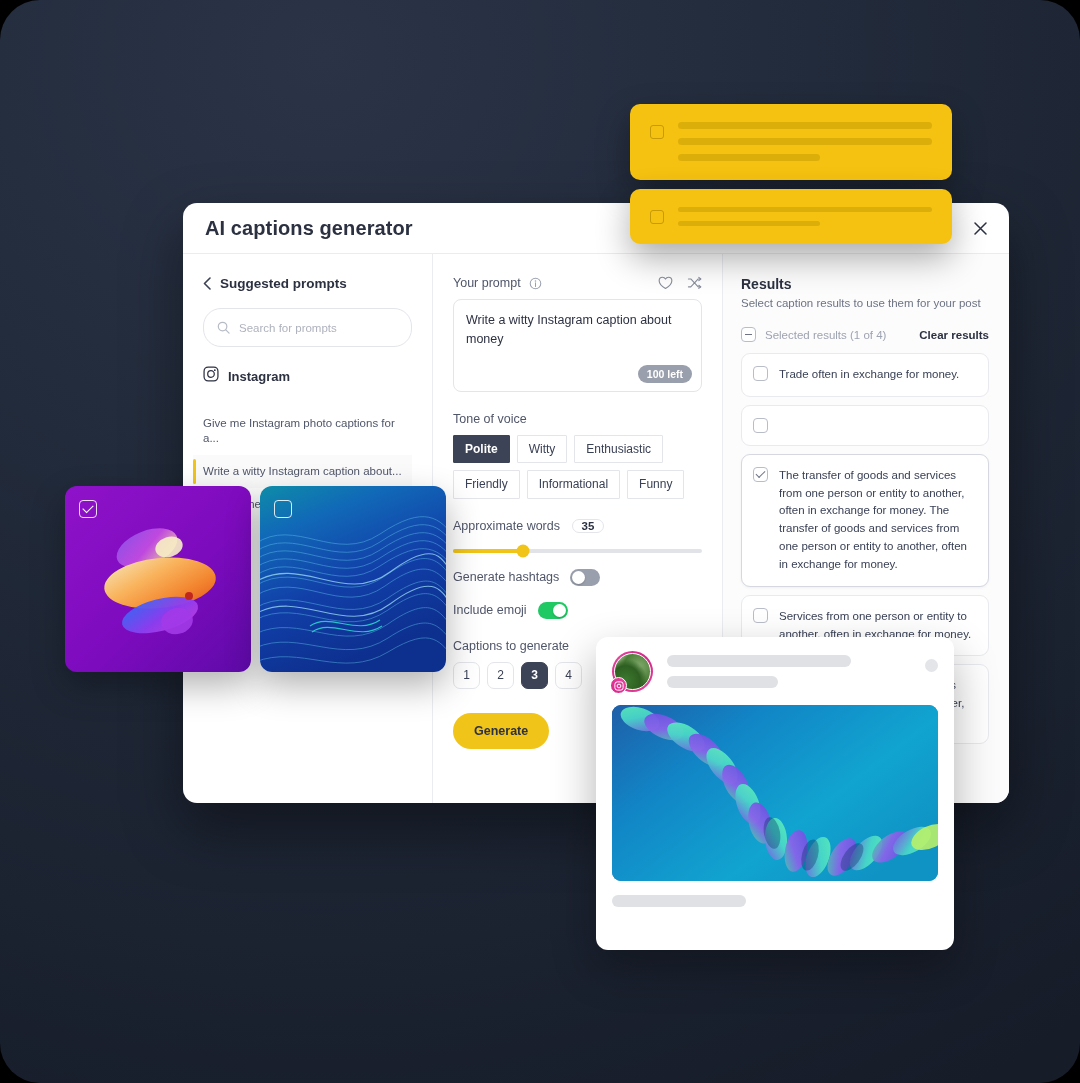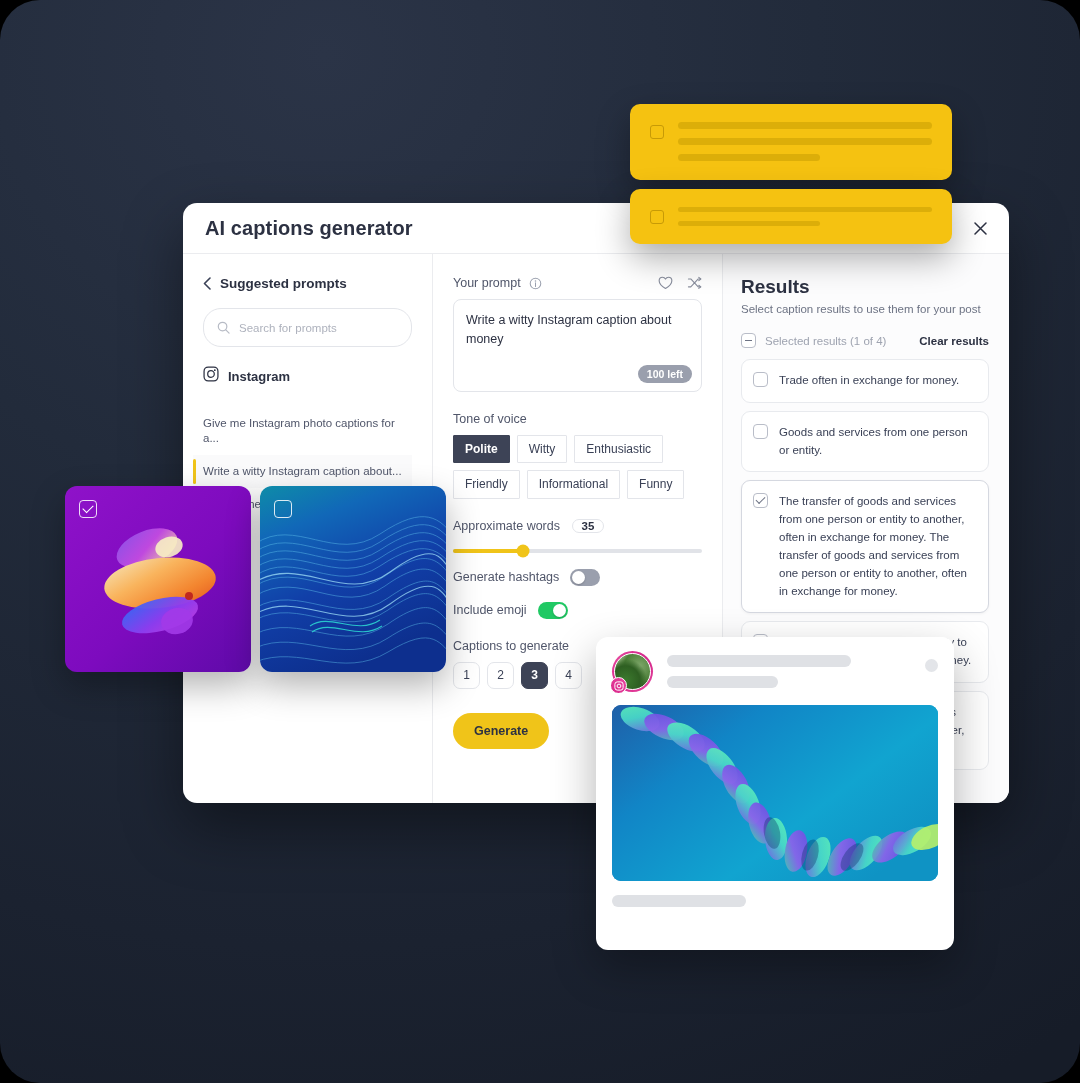--- a/index.html
+++ b/index.html
@@ -204,21 +204,21 @@
   }
 
   
   .col-right {
     width: 286px;
     padding: 22px 20px 0 18px;
     background: #fcfcfd;
     position: relative;
     overflow: hidden;
   }
-  .res-title { font-size: 19px; font-weight: bold; color: #2c3142; }
+  .res-title { font-size: 14px; font-weight: bold; color: #2c3142; }
   .res-sub { font-size: 11.5px; color: #6d7policy; }
   .res-sub { font-size: 11.5px; color: #6d7384; margin-top: 5px; }
   .res-bar {
     display: flex; align-items: center;
     margin-top: 18px; margin-bottom: 11px;
   }
   .cb {
     width: 15px; height: 15px; border: 1.4px solid #b9bdc8;
     border-radius: 4px; flex: none; background: #fff;
     display: flex; align-items: center; justify-content: center;
@@ -496,21 +496,20 @@
           <span class="clear-res">Clear results</span>
         </div>
 
         <div>
           <div class="res-card">
             <span class="cb"></span>
             <span class="res-text">Trade often in exchange for money.</span>
           </div>
           <div class="res-card">
             <span class="cb"></span>
-            <span class="res-text">Goods and services from one person or entity.</span>
           </div>
           <div class="res-card sel">
             <span class="cb checked"></span>
             <span class="res-text">The transfer of goods and services from one person or entity to another, often in exchange for money. The transfer of goods and services from one person or entity to another, often in exchange for money.</span>
           </div>
           <div class="res-card">
             <span class="cb"></span>
             <span class="res-text">Services from one person or entity to another, often in exchange for money.</span>
           </div>
           <div class="res-card">

